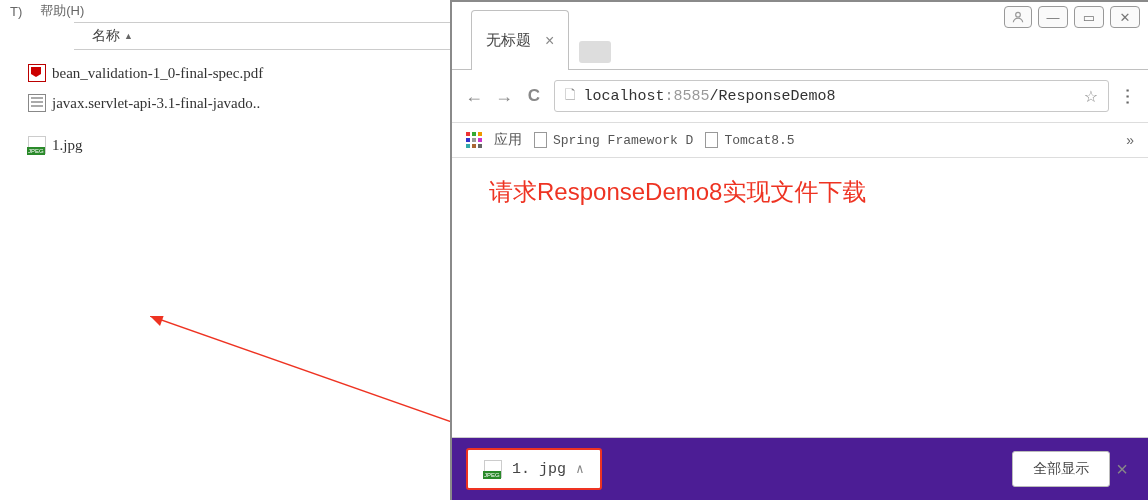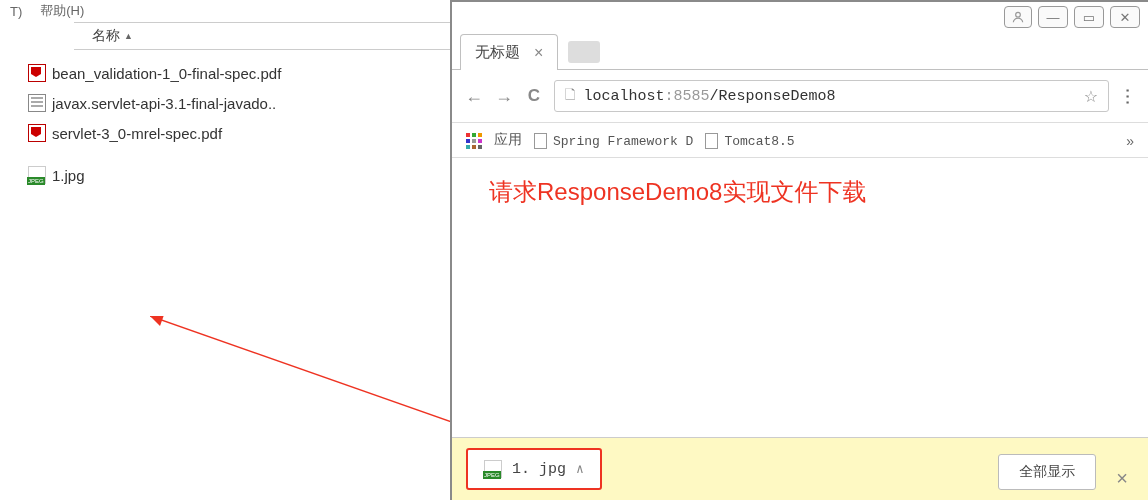--- a/index.html
+++ b/index.html
@@ -5,66 +5,66 @@
     * { box-sizing: border-box; margin: 0; padding: 0; }
     body { font-family: "Microsoft YaHei", Arial, sans-serif; font-size: 13px; background: #fff; width: 1148px; height: 500px; position: relative; overflow: hidden; }
     
     
     .explorer { position: absolute; left: 0; top: 0; width: 450px; height: 500px; background: #fff; }
     .explorer-topbar { display: flex; align-items: center; gap: 18px; padding: 2px 10px; color: #666; font-size: 13px; }
     .explorer-toolbar { display: flex; align-items: center; gap: 22px; padding: 8px 18px 8px 10px; font-size: 15px; color: #333; }
     .dropdown-arrow { display: inline-block; width: 0; height: 0; border-left: 5px solid transparent; border-right: 5px solid transparent; border-top: 6px solid #333; }
     .col-header { display: flex; align-items: center; padding: 4px 18px; border-top: 1px solid #ccc; border-bottom: 1px solid #ccc; margin-left: 74px; font-size: 14px; color: #444; gap: 4px; }
     .sort-arrow { font-size: 9px; color: #666; }
-    .file-list { padding: 8px 0 0 24px; font-family: Liberation Sans, sans-serif; font-size: 15px; color: #333; }
+    .file-list { padding: 8px 0 0 24px; font-family: Liberation Serif, serif; font-size: 15px; color: #333; }
     .file-item { display: flex; align-items: center; gap: 6px; padding: 6px 4px; }
     .icon-pdf { width: 18px; height: 18px; background: #fff; border: 1px solid #b00; position: relative; }
     .icon-pdf::before { content: ""; position: absolute; left: 2px; top: 2px; width: 10px; height: 10px; background: #c00; clip-path: polygon(0 0, 100% 0, 100% 70%, 50% 100%, 0 70%); }
     .icon-doc { width: 18px; height: 18px; background: #fff; border: 1px solid #888; position: relative; }
     .icon-doc::before { content: ""; position: absolute; left: 2px; top: 2px; right: 2px; bottom: 2px; background: linear-gradient(#aaa 2px, transparent 2px) 0 0/100% 4px; }
     .icon-jpeg { width: 18px; height: 18px; background: #fff; border: 1px solid #ccc; position: relative; }
     .icon-jpeg::before { content: "JPEG"; position: absolute; left: -2px; bottom: -2px; font-size: 6px; background: #2a8a2a; color: #fff; padding: 0 1px; font-family: Arial; line-height: 8px; }
     
     
     .browser { position: absolute; left: 450px; top: 0; width: 698px; height: 500px; background: #fff; border-left: 2px solid #8a8a8a; border-top: 2px solid #8a8a8a; }
     .titlebar { display: flex; justify-content: flex-end; align-items: center; gap: 6px; padding: 4px 8px; background: #fff; }
     .win-btn { width: 30px; height: 22px; border: 1px solid #999; border-radius: 4px; background: #fafafa; display: flex; align-items: center; justify-content: center; color: #777; font-size: 13px; }
     .win-btn.user { width: 28px; }
     
     .tabstrip { display: flex; align-items: flex-end; background: #fff; padding: 0 8px; border-bottom: 1px solid #c0c0c0; height: 38px; }
-    .tab { display: flex; align-items: center; gap: 14px; padding: 8px 14px; border: 1px solid #c0c0c0; border-bottom: none; border-radius: 4px 4px 0 0; background: #fff; font-size: 15px; color: #444; margin-bottom: -1px; }
+    .tab { display: flex; align-items: center; gap: 14px; padding: 20px 14px; border: 1px solid #c0c0c0; border-bottom: none; border-radius: 4px 4px 0 0; background: #fff; font-size: 15px; color: #444; margin-bottom: -1px; margin-left: 11px; }
     .tab.active { background: #fff; }
     .tab-close { color: #888; font-size: 16px; cursor: pointer; }
     .newtab { width: 32px; height: 22px; background: #ddd; border-radius: 3px; margin-left: 10px; margin-bottom: 6px; }
     
     .navbar { display: flex; align-items: center; gap: 10px; padding: 10px 12px; border-bottom: 1px solid #ddd; }
     .nav-btn { color: #888; font-size: 18px; width: 20px; text-align: center; }
     .nav-btn.reload { font-size: 17px; font-weight: bold; }
     .addrbar { flex: 1; display: flex; align-items: center; gap: 8px; border: 1px solid #c8c8c8; border-radius: 3px; padding: 4px 10px; background: #fff; }
     .addrbar .page-icon { color: #888; font-size: 13px; }
     .url { font-family: "Courier New", monospace; font-size: 15px; flex: 1; }
     .url .host { color: #333; }
     .url .port { color: #999; }
     .url .path { color: #333; }
     .star { color: #888; font-size: 16px; }
     .menu-dots { font-size: 18px; color: #666; letter-spacing: -1px; transform: rotate(90deg); display: inline-block; }
     
-    .bookbar { display: flex; align-items: flex-end; gap: 12px; padding: 8px 14px; border-bottom: 1px solid #ddd; font-size: 14px; color: #555; }
+    .bookbar { display: flex; align-items: center; gap: 12px; padding: 8px 14px; border-bottom: 1px solid #ddd; font-size: 14px; color: #555; }
     .apps-icon { width: 16px; height: 16px; display: inline-grid; grid-template-columns: repeat(3, 4px); grid-template-rows: repeat(3, 4px); gap: 2px; }
     .apps-icon span:nth-child(1){background:#e33;} .apps-icon span:nth-child(2){background:#3a3;} .apps-icon span:nth-child(3){background:#e90;}
     .apps-icon span:nth-child(4){background:#33c;} .apps-icon span:nth-child(5){background:#999;} .apps-icon span:nth-child(6){background:#c3c;}
     .apps-icon span:nth-child(7){background:#3aa;} .apps-icon span:nth-child(8){background:#a63;} .apps-icon span:nth-child(9){background:#666;}
     .bm-item { display: flex; align-items: center; gap: 6px; font-family: "Courier New", monospace; font-size: 13px; }
     .doc-icon { width: 13px; height: 16px; border: 1px solid #999; background: #fff; position: relative; }
     .chev { margin-left: auto; color: #666; font-size: 14px; }
     
     .content { padding: 18px 37px; }
     .headline { color: #e32; font-size: 24px; font-family: "Microsoft YaHei", sans-serif; }
     
-    .dlbar { position: absolute; bottom: 0; left: 0; right: 0; display: flex; align-items: flex-end; padding: 10px 14px; border-top: 1px solid #ccc; background: #fef9c3; gap: 14px; }
+    .dlbar { position: absolute; bottom: 0; left: 0; right: 0; display: flex; align-items: center; padding: 10px 14px; border-top: 1px solid #ccc; background: #4c1d95; }
     .dl-item { display: flex; align-items: center; gap: 10px; border: 2px solid #e32; border-radius: 3px; padding: 10px 16px; font-family: "Courier New", monospace; font-size: 15px; color: #444; background: #fff; }
     .dl-up { color: #888; font-size: 13px; }
     .showall { margin-left: auto; border: 1px solid #bbb; border-radius: 3px; padding: 8px 20px; background: #fff; color: #444; font-size: 14px; }
     .dl-close { color: #888; font-size: 20px; padding: 0 6px; }
     
     
     .arrow-line { position: absolute; left: 150px; top: 316px; width: 410px; height: 180px; pointer-events: none; }
     .arrow-line line { stroke: #e32; stroke-width: 1.5; }
     .arrow-line polygon { fill: #e32; }
   </style>
@@ -81,24 +81,20 @@
     <span class="sort-arrow">▲</span>
   </div>
   <div class="file-list">
     <div class="file-item">
         <span class="icon-pdf"></span>
         <span>bean_validation-1_0-final-spec.pdf</span>
       </div>
     <div class="file-item">
         <span class="icon-doc"></span>
         <span>javax.servlet-api-3.1-final-javado..</span>
-      </div>
-    <div class="file-item">
-        <span class="icon-pdf"></span>
-        <span>servlet-3_0-mrel-spec.pdf</span>
       </div>
     <div class="file-item" style="margin-top:12px;">
         <span class="icon-jpeg"></span>
         <span>1.jpg</span>
       </div>
   </div>
 </div>
 
 <svg class="arrow-line">
   <line x1="0" y1="0" x2="370" y2="130"></line>

